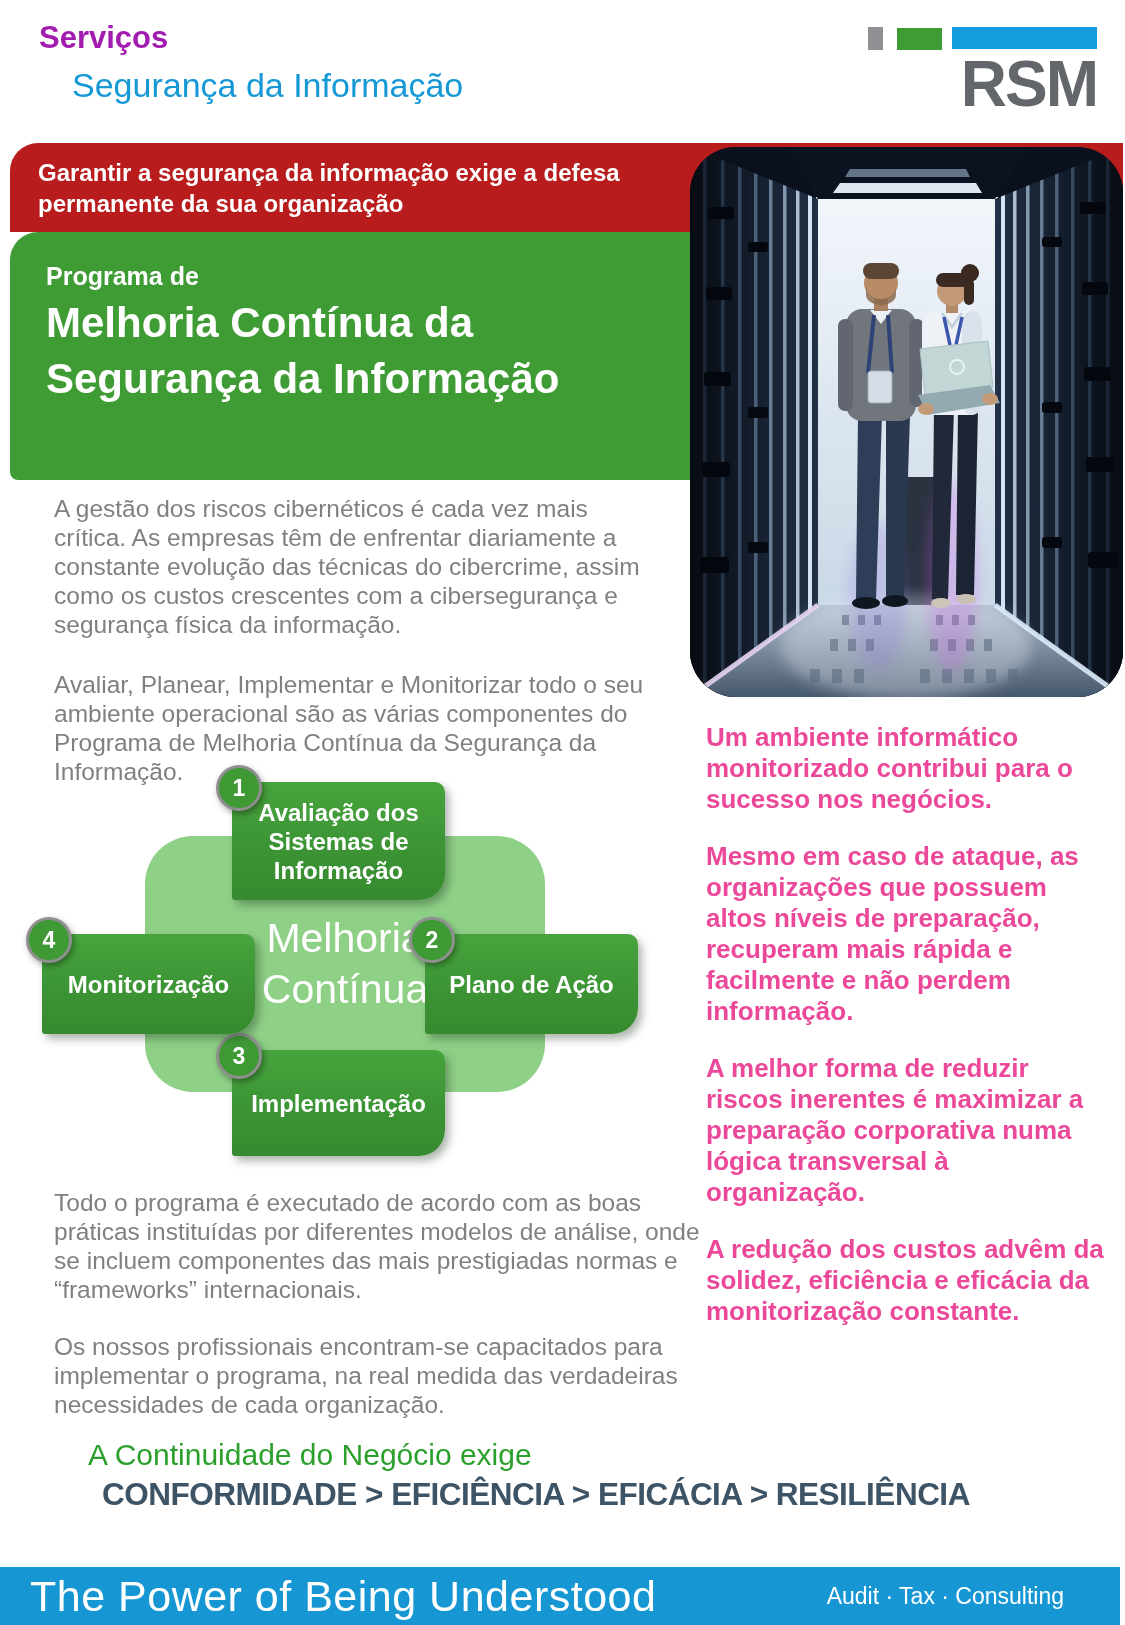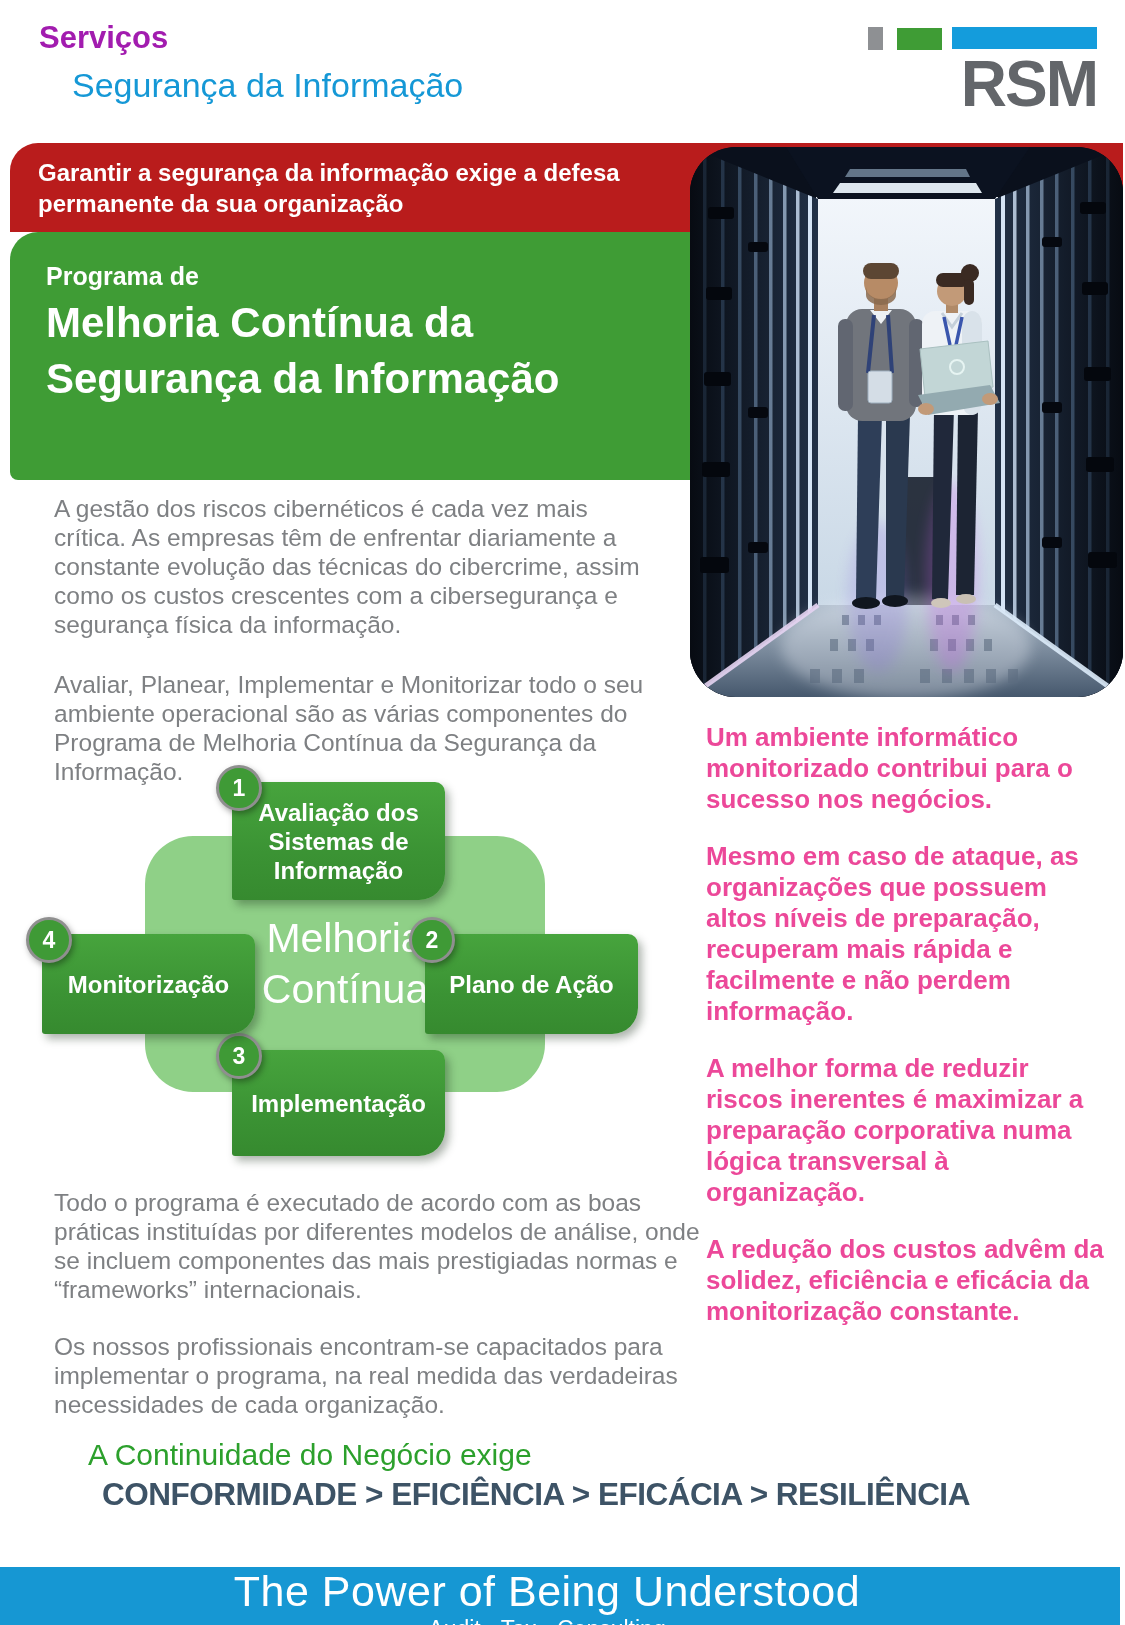--- a/index.html
+++ b/index.html
@@ -79,21 +79,21 @@
 
   
   .closing-lead { position:absolute; left:88px; top:1438px; font-size:30px; color:#2CA02C; }
   .closing-chain { position:absolute; left:88px; top:1476px; font-size:31.5px; font-weight:bold;
     color:#3D5366; letter-spacing:-0.5px;margin-left:14px; }
 
   
   .footer {
     position:absolute; left:0; top:1567px; width:1120px; height:58px; background:#1697D3;
     display:flex; align-items:center; justify-content:space-between;
-    padding-left:30px; padding-right:56px; color:#ffffff;flex-direction:column;
+    padding-left:30px; padding-right:56px; color:#ffffff;
   }
   .tagline { font-size:43px; font-weight:400; letter-spacing:0.5px; }
   .services { font-size:23px; }
 </style>
 </head>
 <body>
 
 <div class="page">
 
   <div class="kicker">Serviços</div>

